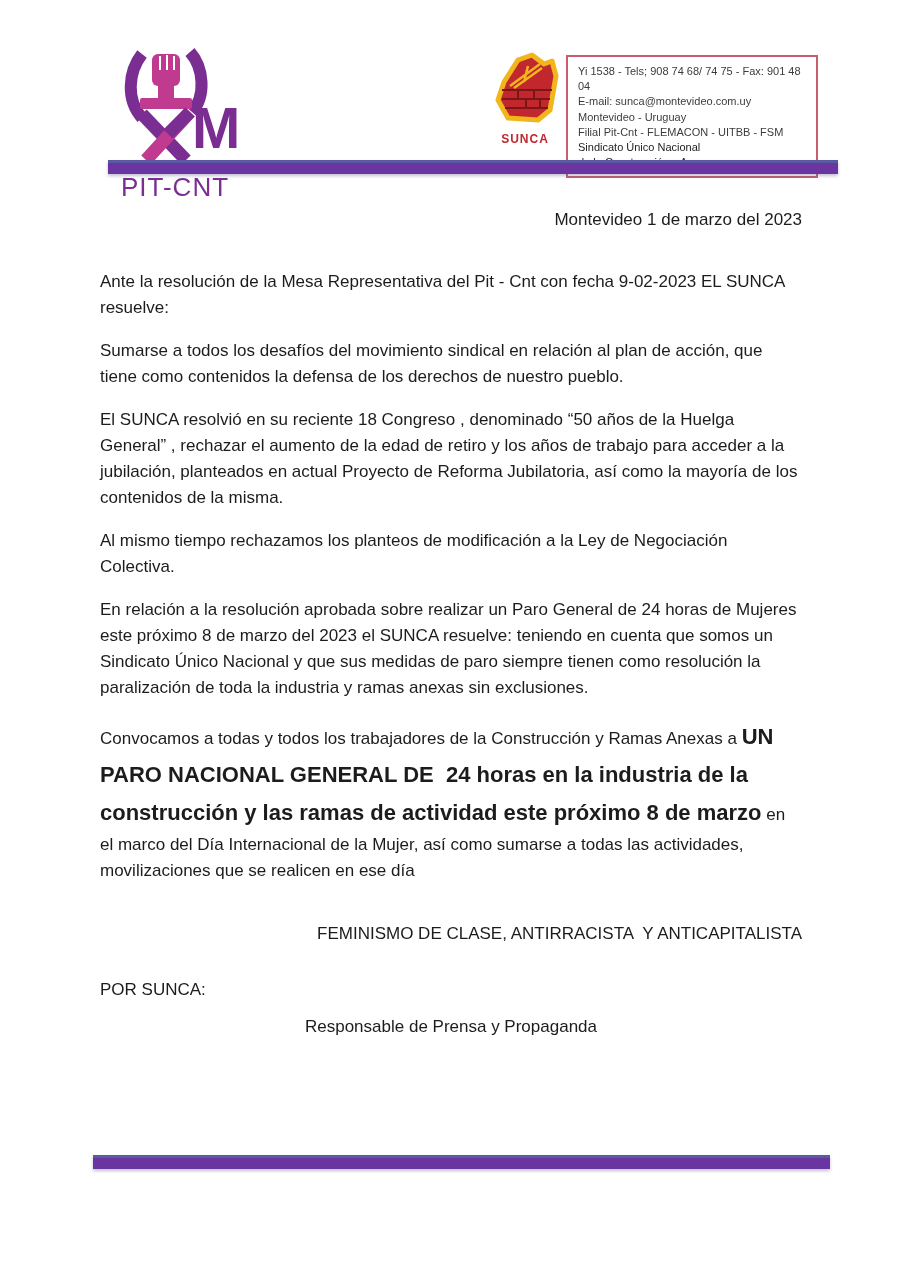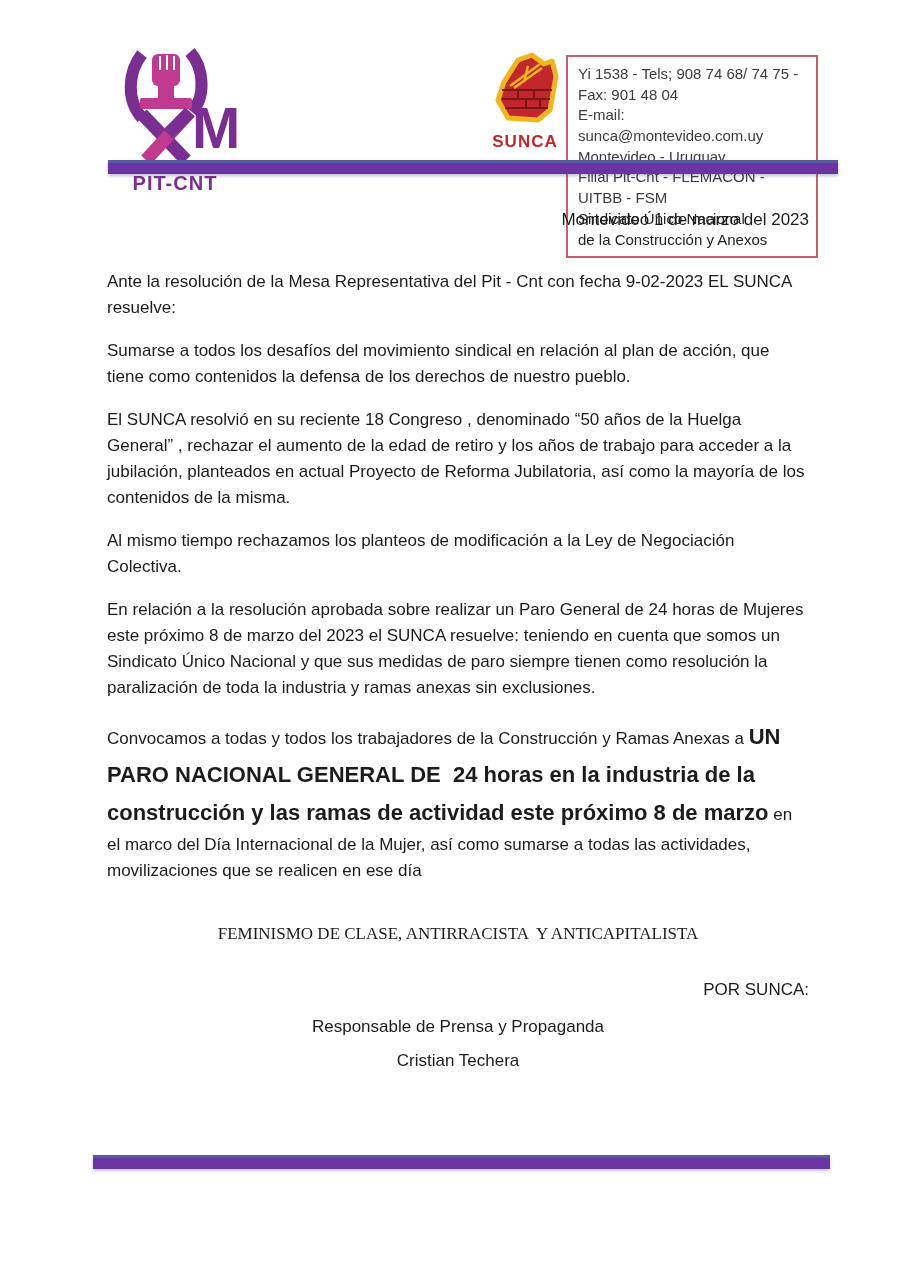--- a/index.html
+++ b/index.html
@@ -8,50 +8,50 @@
     position:relative;
     width:900px; height:1273px;
     background:#ffffff;
     margin:0 auto;
     overflow:hidden;
     font-family:"Liberation Sans", sans-serif;
     color:#1c1c1c;
   }
   
   .pitcnt { position:absolute; left:110px; top:48px; width:130px; text-align:center; }
-  .pitcnt-text { font-size:20px; font-weight:700; color:#7b2e92; letter-spacing:1px; margin-top:-2px;text-align:center; }
+  .pitcnt-text { font-size:26px; font-weight:400; color:#7b2e92; letter-spacing:1px; margin-top:-2px;text-align:center; }
   .sunca { position:absolute; left:486px; top:52px; width:78px; text-align:center; }
-  .sunca-text { font-size:17px; font-weight:800; color:#c1272d; letter-spacing:1px; margin-top:-2px; }
+  .sunca-text { font-size:12px; font-weight:800; color:#c1272d; letter-spacing:1px; margin-top:-2px; }
   .contact-box {
     position:absolute; left:566px; top:55px; width:252px;
     border:2px solid #c4606e; padding:7px 10px 6px 10px;
-    font-size:15px; line-height:1.38; color:#3c3c3c;
+    font-size:11px; line-height:1.38; color:#3c3c3c;
   }
   .contact-box .bold { font-weight:400; color:#222; }
   .bar {
     position:absolute; height:14px;
     background:#6a35a0; border-top:3px solid #5a5aa2;
     box-shadow:0 2px 3px rgba(80,80,140,0.35);
   }
   .top-bar { left:108px; top:160px; width:730px; }
   .bottom-bar { left:93px; top:1155px; width:737px; }
   
-  main { position:absolute; left:107px; top:195px; width:702px; font-size:17px; line-height:26px; }
+  main { position:absolute; left:100px; top:195px; width:702px; font-size:17px; line-height:26px; }
   main p { margin:17px 0 0 0; }
   .date { text-align:right; margin-top:12px !important; }
   .title { text-align:center; margin:41px 90px 0 0 !important; }
   .p1 { margin-top:36px !important; }
   .convocatoria { margin-top:17px !important; }
   .big {
     font-size:22px; font-weight:700; line-height:38px;
     text-decoration-thickness:2px; text-underline-offset:5px;
     white-space:pre-wrap;
   }
-  .slogan { text-align:center; margin-top:37px !important; white-space:pre-wrap;font-family:Liberation Serif, serif; }
-  .por { margin-top:30px !important;text-align:right; }
+  .slogan { text-align:right; margin-top:37px !important; white-space:pre-wrap; }
+  .por { margin-top:30px !important; }
   .role { text-align:center; margin-top:11px !important; }
   .name { text-align:center; margin-top:8px !important; }
 </style>
 </head>
 <body>
 
 <div class="page">
 
   <div class="pitcnt">
     <svg width="126" height="122" viewBox="0 0 126 122">
@@ -111,18 +111,17 @@
     <p>Sumarse a todos los desafíos del movimiento sindical en relación al plan de acción, que tiene como contenidos la defensa de los derechos de nuestro pueblo.</p>
     <p>El SUNCA resolvió en su reciente 18 Congreso , denominado “50 años de la Huelga General” , rechazar el aumento de la edad de retiro y los años de trabajo para acceder a la jubilación, planteados en actual Proyecto de Reforma Jubilatoria, así como la mayoría de los contenidos de la misma.</p>
     <p>Al mismo tiempo rechazamos los planteos de modificación a la Ley de Negociación Colectiva.</p>
     <p>En relación a la resolución aprobada sobre realizar un Paro General de 24 horas de Mujeres este próximo 8 de marzo del 2023 el SUNCA resuelve: teniendo en cuenta que somos un Sindicato Único Nacional y que sus medidas de paro siempre tienen como resolución la paralización de toda la industria y ramas anexas sin exclusiones.</p>
 
     <p class="convocatoria"><span>Convocamos a todas y todos los trabajadores de la Construcción y Ramas Anexas a </span><span class="big">UN PARO NACIONAL GENERAL DE  24 horas en la industria de la construcción y las ramas de actividad este próximo 8 de marzo</span><span> en el marco del Día Internacional de la Mujer, así como sumarse a todas las actividades, movilizaciones que se realicen en ese día</span></p>
 
     <p class="slogan">FEMINISMO DE CLASE, ANTIRRACISTA  Y ANTICAPITALISTA</p>
     <p class="por">POR SUNCA:</p>
     <p class="role">Responsable de Prensa y Propaganda</p>
-    <p class="name">Cristian Techera</p>
   </main>
 
   <div class="bar bottom-bar"></div>
 
 </div>
 
 </body></html>

